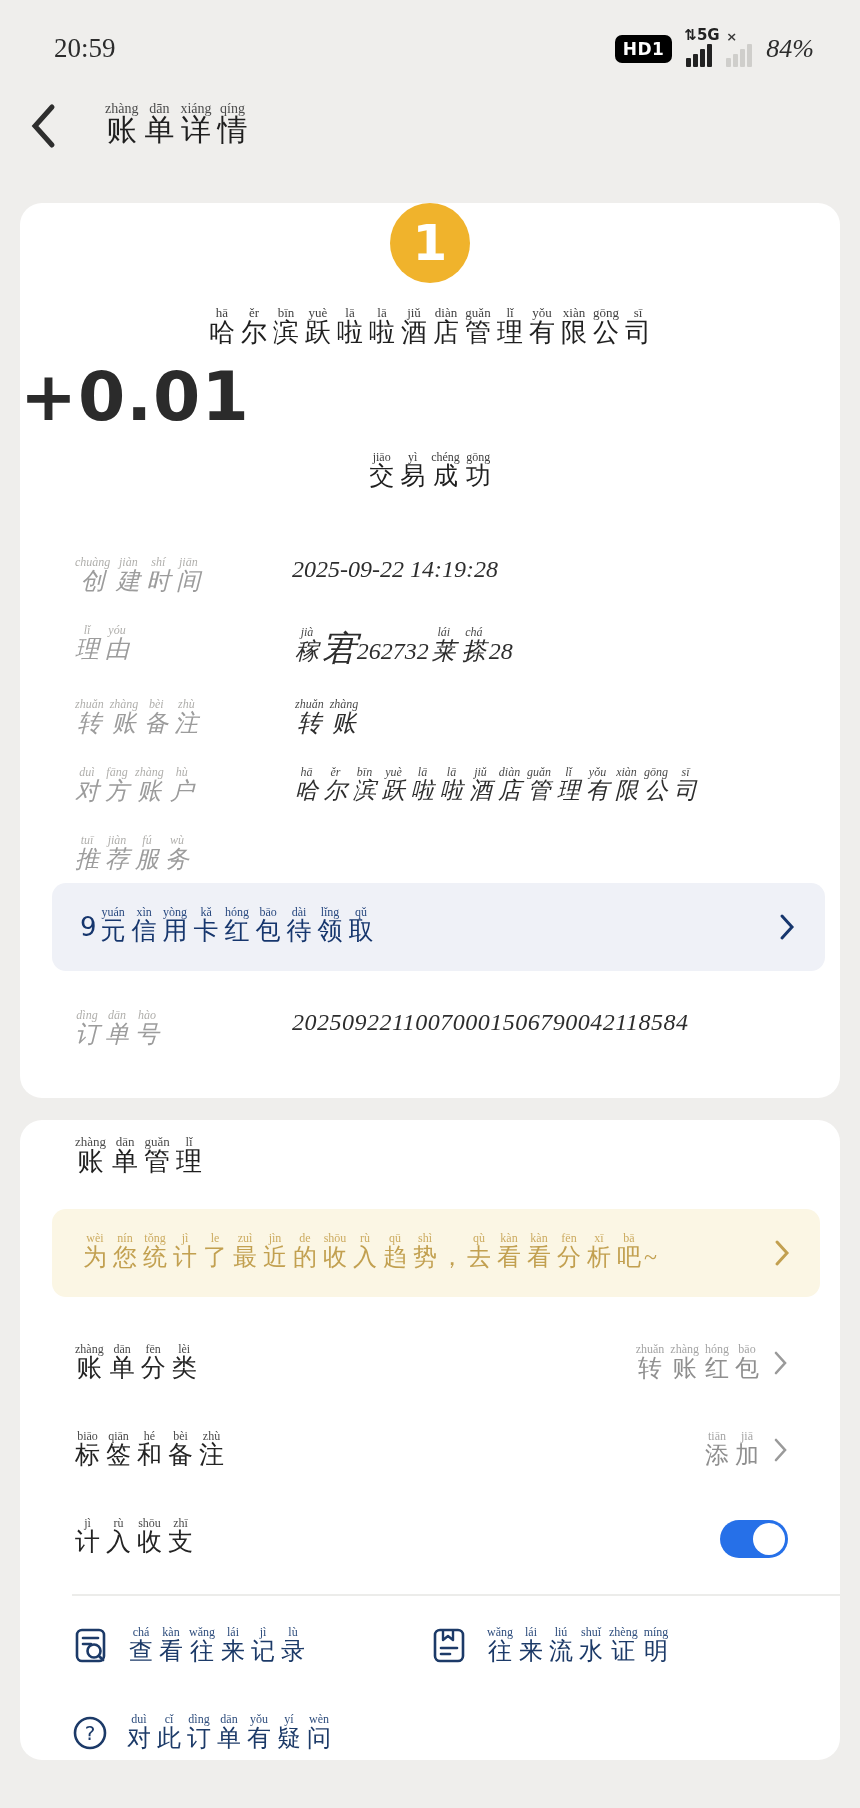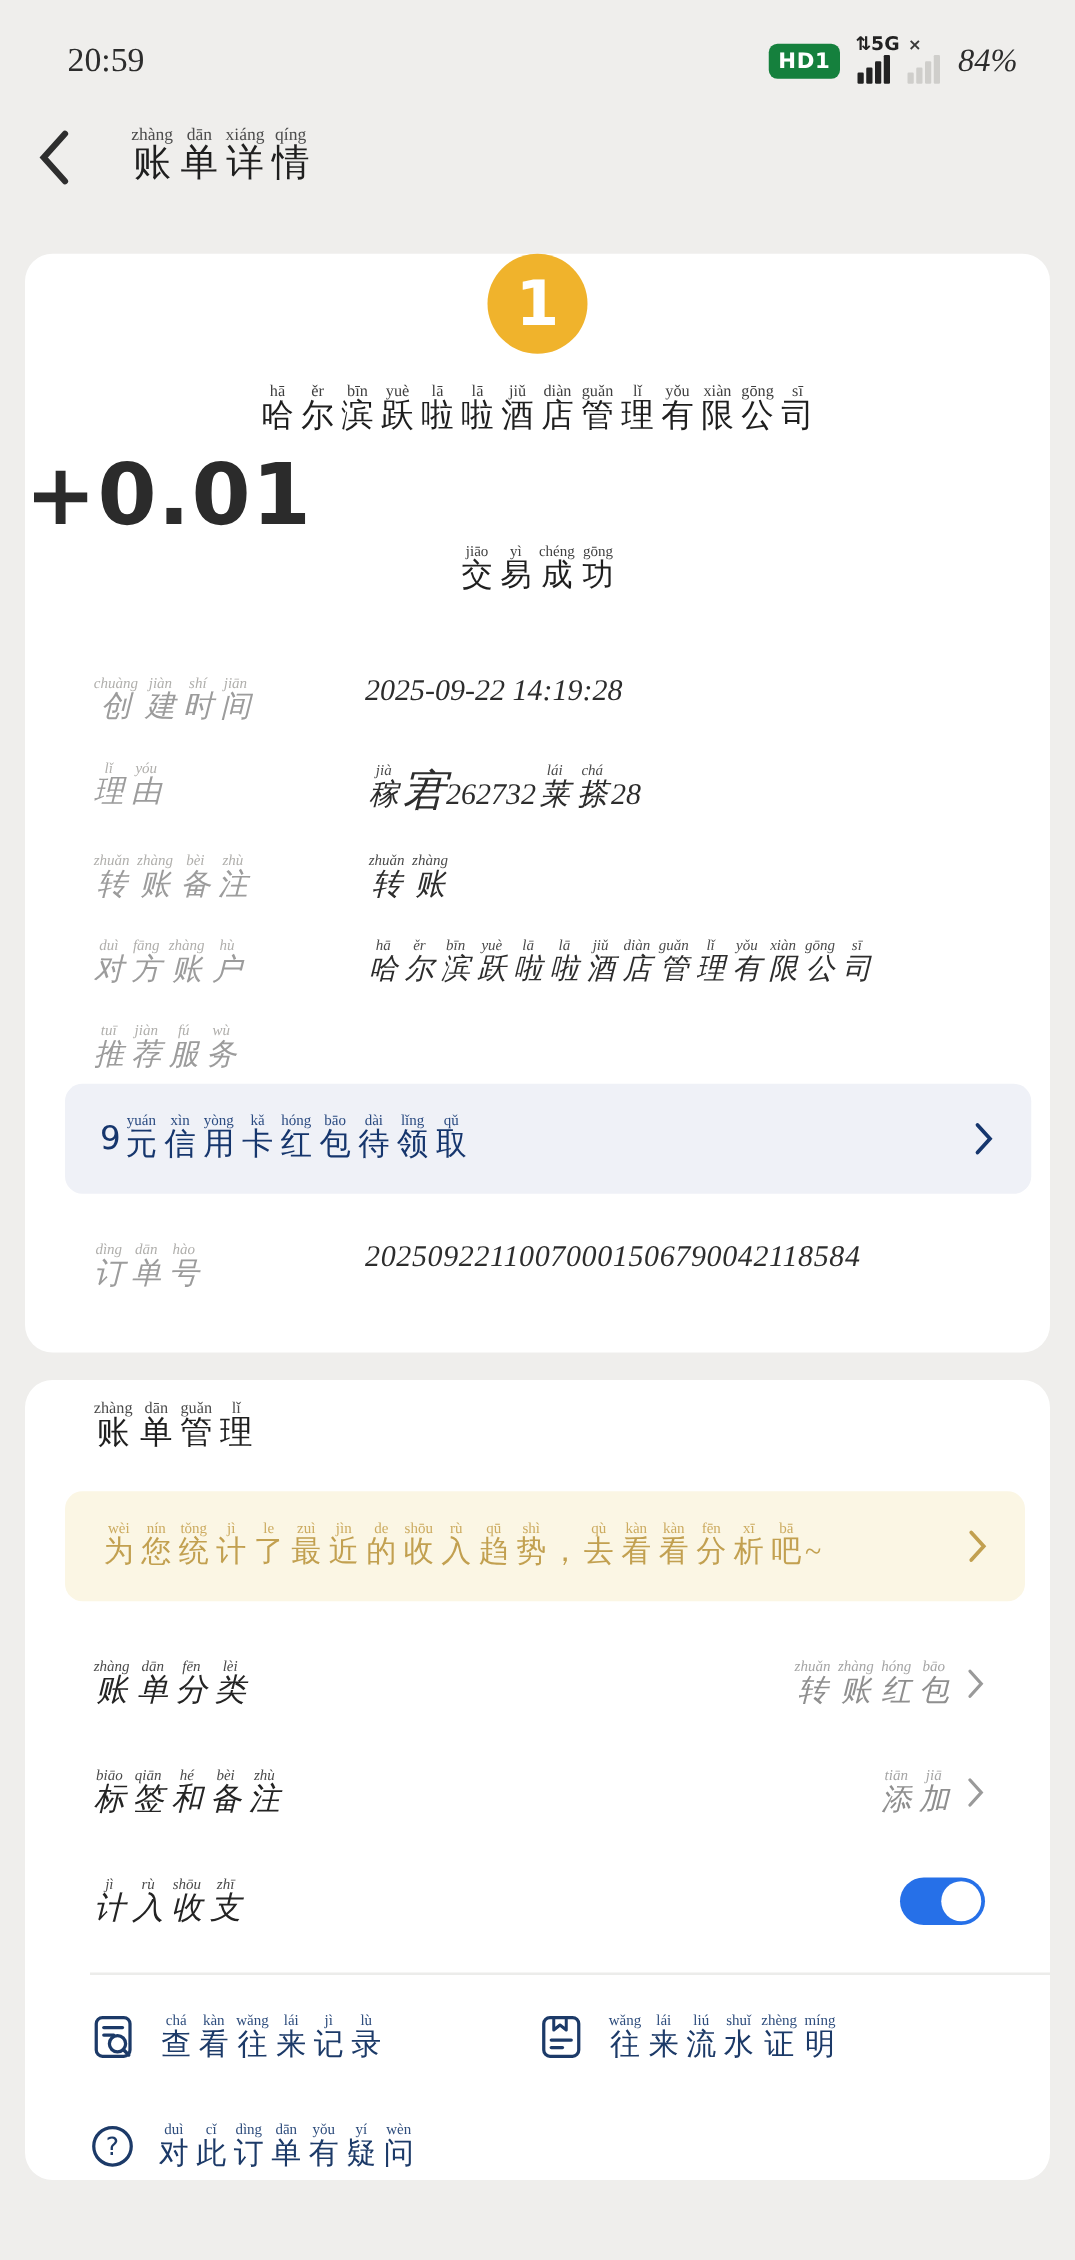--- a/index.html
+++ b/index.html
@@ -11,41 +11,41 @@
     -webkit-font-smoothing:antialiased;
   }
   
   ruby{ruby-position:over;margin:0 3px;}
   rt{font-size:12px;letter-spacing:0;font-family:"Liberation Serif","DejaVu Serif",serif;}
   .big-char{font-size:1.45em;display:inline-block;transform:translateY(1px);}
   
   .status-bar{display:flex;justify-content:space-between;align-items:center;padding:30px 46px 0 54px;}
   .sb-time{font-size:27px;color:#2c2c2c;}
   .sb-right{display:flex;align-items:center;gap:14px;}
-  .hd-badge{background:#15803d;color:#fff;font:bold 17px/1 "DejaVu Sans",sans-serif;border-radius:7px;padding:6px 8px 5px;letter-spacing:.5px;}
+  .hd-badge{background:#000000;color:#fff;font:bold 17px/1 "DejaVu Sans",sans-serif;border-radius:7px;padding:6px 8px 5px;letter-spacing:.5px;}
   .sig{display:flex;align-items:flex-end;gap:2px;position:relative;padding-top:14px;}
   .sig .bar{width:5px;background:#222;border-radius:1px;display:inline-block;}
   .sig.muted .bar{background:#cfcecb;}
   .sig-tag{position:absolute;top:-2px;left:-2px;font:bold 15px/1 "DejaVu Sans",sans-serif;color:#222;white-space:nowrap;}
   .sig-x{position:absolute;top:0;left:0;font:bold 13px/1 "DejaVu Sans",sans-serif;color:#3a3a3a;}
   .sb-batt{font-size:26px;color:#2c2c2c;font-style:italic;}
   
   .page-header{display:flex;align-items:center;margin-top:34px;padding-left:26px;}
   .back-btn{width:34px;height:50px;display:flex;align-items:center;justify-content:center;}
   .title{margin-left:42px;font-size:30px;color:#1f1f1f;}
   .title rt{font-size:14px;color:#4c4c4c;}
   
   .card{background:#fff;border-radius:22px;margin:22px 20px 0;}
   
   .avatar{width:80px;height:80px;border-radius:50%;margin:52px auto 0;display:flex;align-items:center;justify-content:center;
           color:#fff;font:bold 50px/1 "DejaVu Sans",sans-serif;}
   .merchant{text-align:center;margin-top:24px;font-size:26px;color:#1f1f1f;}
   .merchant rt{font-size:13px;color:#3f3f3f;}
   .amount{margin-top:10px;font:bold 68px/1.1 "DejaVu Sans",sans-serif;color:#2b2b2b;letter-spacing:1px;}
-  .tx-status{text-align:center;margin-top:0;font-size:25px;color:#1f1f1f;}
+  .tx-status{text-align:center;margin-top:16px;font-size:25px;color:#1f1f1f;}
   .tx-status rt{font-size:12px;color:#3f3f3f;}
   .rows{margin-top:64px;padding:0 52px;font-style:italic;}
   .row{display:flex;align-items:flex-start;margin-bottom:27px;}
   .row-label{width:220px;flex:none;font-size:24px;color:#9c9c9c;}
   .row-label rt{font-size:12px;color:#b0afac;}
   .row-value{flex:1;font-size:24px;color:#2d2d2d;}
   .row-value rt{font-size:12px;color:#4a4a4a;}
   .mono-val{letter-spacing:.5px;}
   .promo{display:flex;align-items:center;border-radius:14px;height:88px;margin:8px 15px 0 32px;padding:0 30px 0 28px;cursor:pointer;}
   .promo-blue{background:#eff1f7;color:#16366d;}
@@ -55,21 +55,21 @@
   .promo-text{font-size:25px;}
   .promo-prefix{font:26px "DejaVu Sans",sans-serif;margin-right:1px;}
   .chev{margin-left:auto;flex:none;display:flex;align-items:center;}
   .order-row{margin-top:38px;margin-bottom:0;}
   .card1-pad{height:48px;}
   
   .card2{min-height:640px;}
   .c2-title{padding:24px 52px 0;font-size:26px;color:#1f1f1f;}
   .c2-title rt{font-size:13px;color:#4c4c4c;}
   .c2-rows{padding:0 52px;margin-top:46px;}
-  .c2-row{display:flex;align-items:center;justify-content:space-between;margin-bottom:46px;cursor:pointer;font-style:italic;}
+  .c2-row{display:flex;align-items:flex-end;justify-content:space-between;margin-bottom:46px;cursor:pointer;}
   .c2-label{font-size:25px;color:#242424;}
   .c2-label rt{font-size:12px;color:#4a4a4a;}
   .c2-value{display:flex;align-items:center;font-size:24px;color:#8f8f8f;}
   .c2-value rt{font-size:12px;color:#a5a5a5;}
   .c2-value .chev{margin-left:12px;}
   .toggle{width:68px;height:38px;border-radius:19px;position:relative;flex:none;cursor:pointer;}
   .toggle .knob{position:absolute;top:3px;right:3px;width:32px;height:32px;border-radius:50%;background:#fff;}
   .divider{height:2px;background:#ececea;margin:36px 0 0 52px;}
   .links{display:flex;padding:30px 52px 0;}
   .link{display:flex;align-items:center;width:50%;cursor:pointer;color:#1c3a68;}

